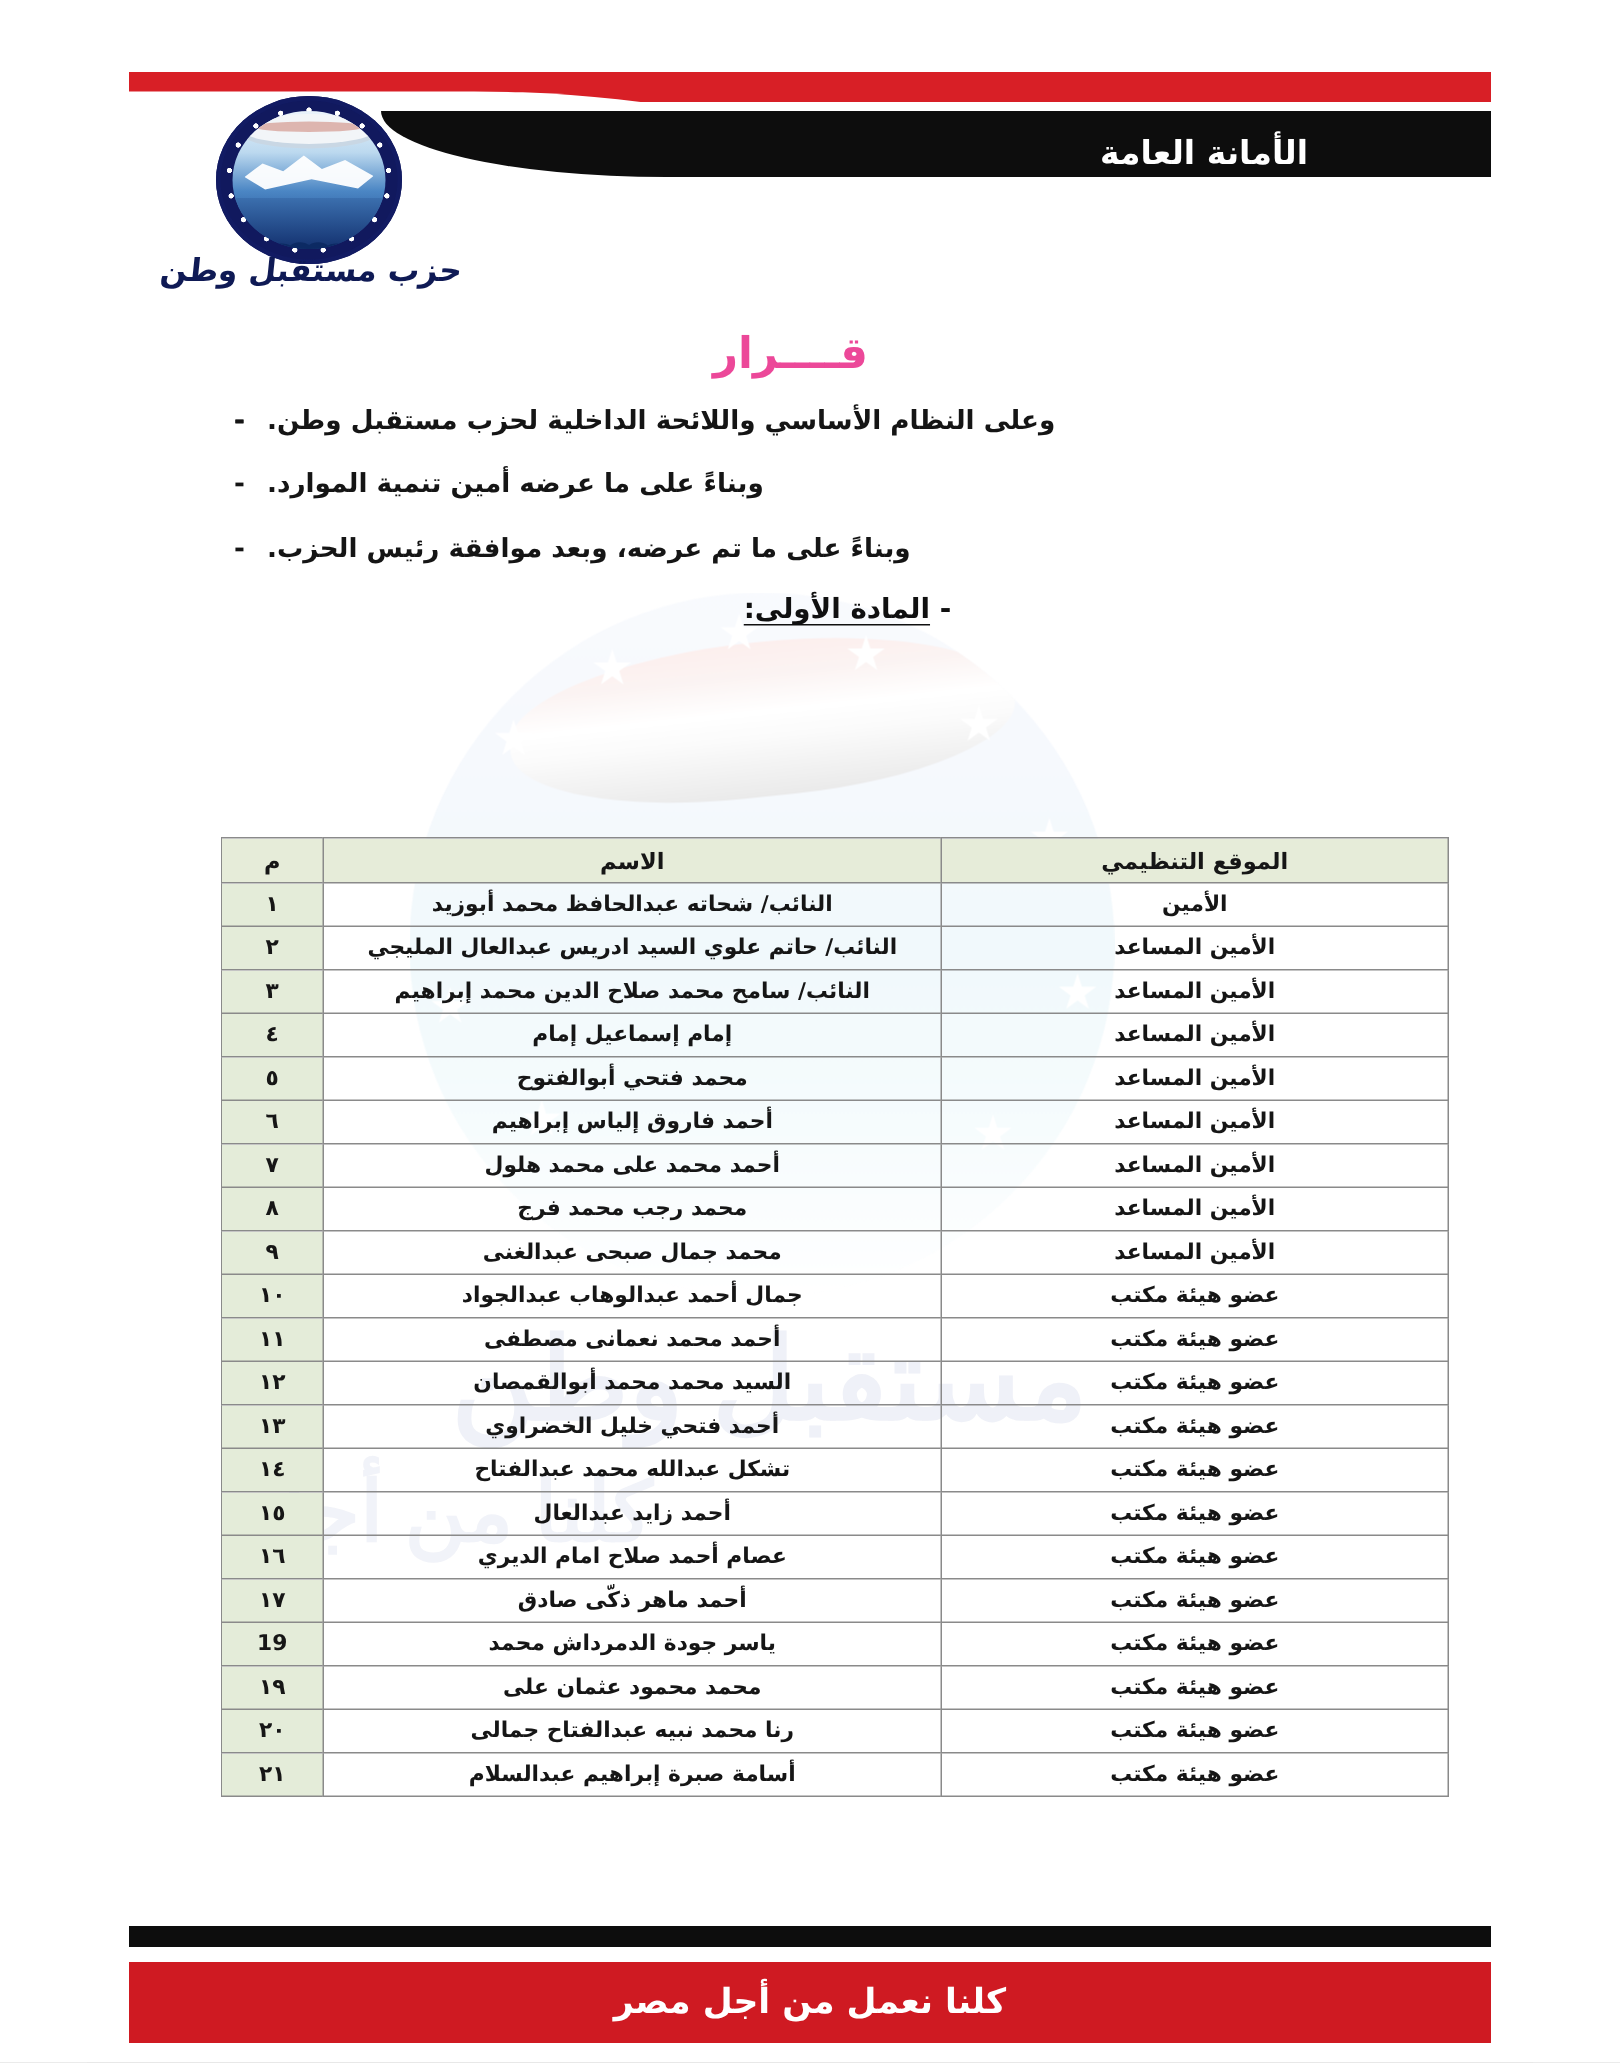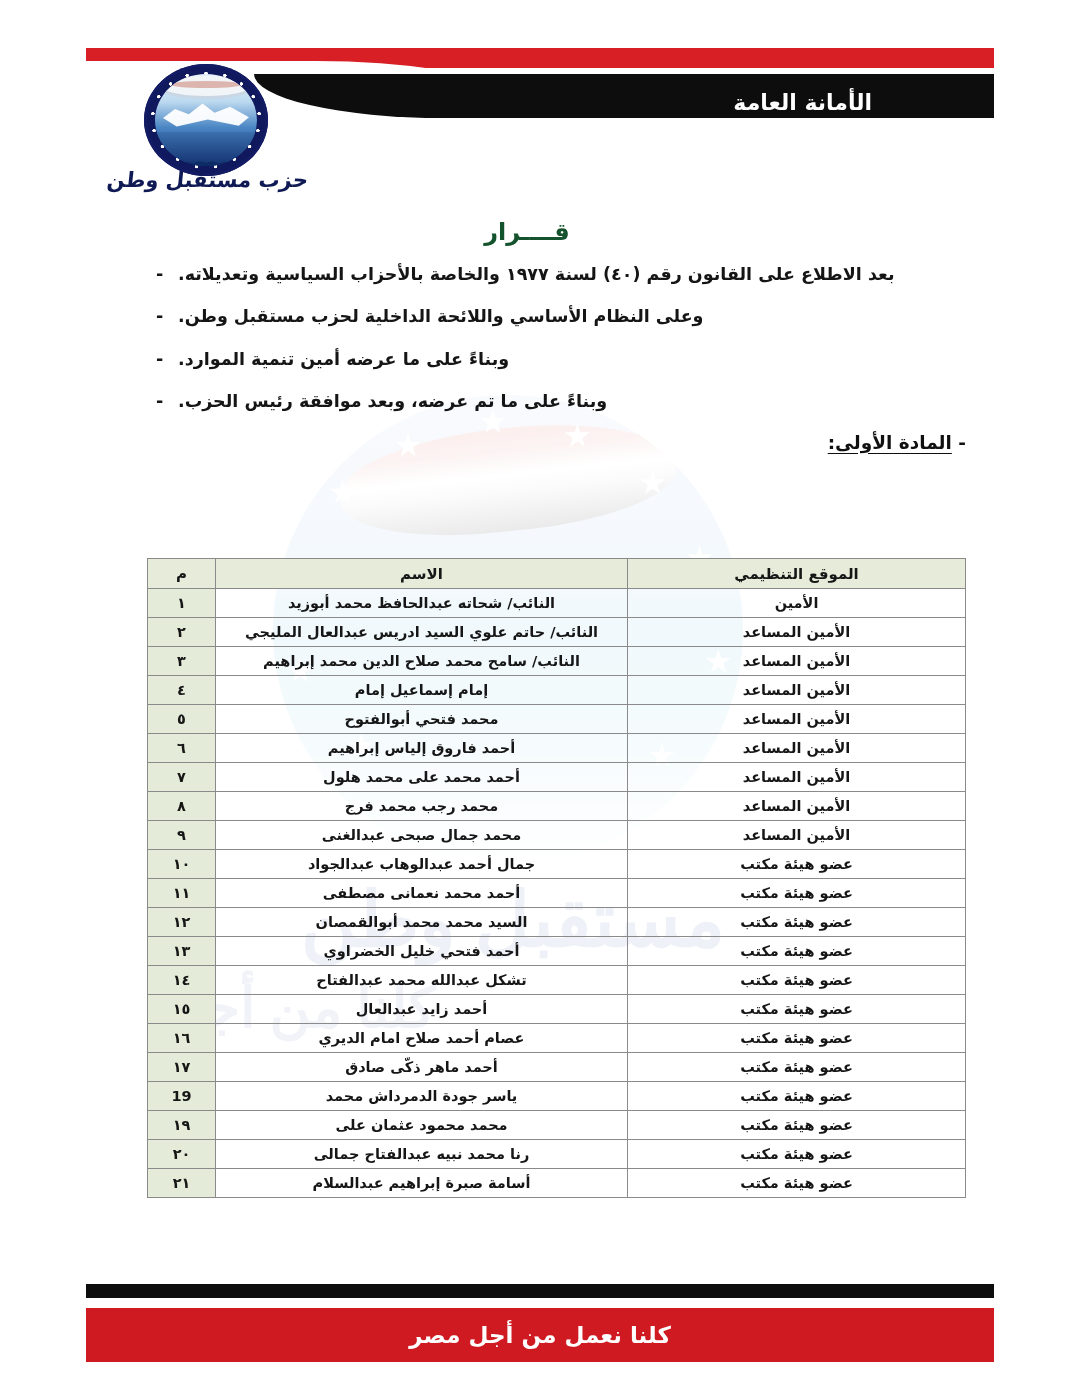--- a/index.html
+++ b/index.html
@@ -261,23 +261,23 @@
   
   .doc-body {
     position: absolute;
     left: 148px;
     top: 218px;
     width: 818px;
     z-index: 10;
   }
   .doc-title {
     text-align: center;
-    font-size: 24px;
-    font-weight: bold;
-    color: #14532d;
+    font-size: 29px;
+    font-weight: bold;
+    color: #ec4899;
     letter-spacing: 1px;
     margin-right: 60px;
     margin-bottom: 16px;
   }
   .preamble {
     margin: 0;
     padding: 0;
     list-style: none;
   }
   .preamble li {
@@ -291,21 +291,21 @@
     padding-left: 30px;
     direction: rtl;
   }
   .preamble li .dash {
     position: absolute;
     left: 8px;
     top: 0;
     color: #151515;
   }
   .article-head {
-    text-align: right;
+    text-align: center;
     font-size: 18.5px;
     font-weight: bold;
     color: #101010;
     margin-bottom: 22px;
     padding-left: 16px;
   }
   .article-head .u {
     text-decoration: underline;
     text-underline-offset: 4px;
   }
@@ -440,21 +440,20 @@
     </div>
   </div>
 
   <div class="doc-body">
 
     <div class="doc-title">قــــرار</div>
 
     <ul class="preamble">
       <li>
         <span class="dash">-</span>
-        <span>بعد الاطلاع على القانون رقم (٤٠) لسنة ١٩٧٧ والخاصة بالأحزاب السياسية وتعديلاته.</span>
       </li>
       <li>
         <span class="dash">-</span>
         <span>وعلى النظام الأساسي واللائحة الداخلية لحزب مستقبل وطن.</span>
       </li>
       <li>
         <span class="dash">-</span>
         <span>وبناءً على ما عرضه أمين تنمية الموارد.</span>
       </li>
       <li>

